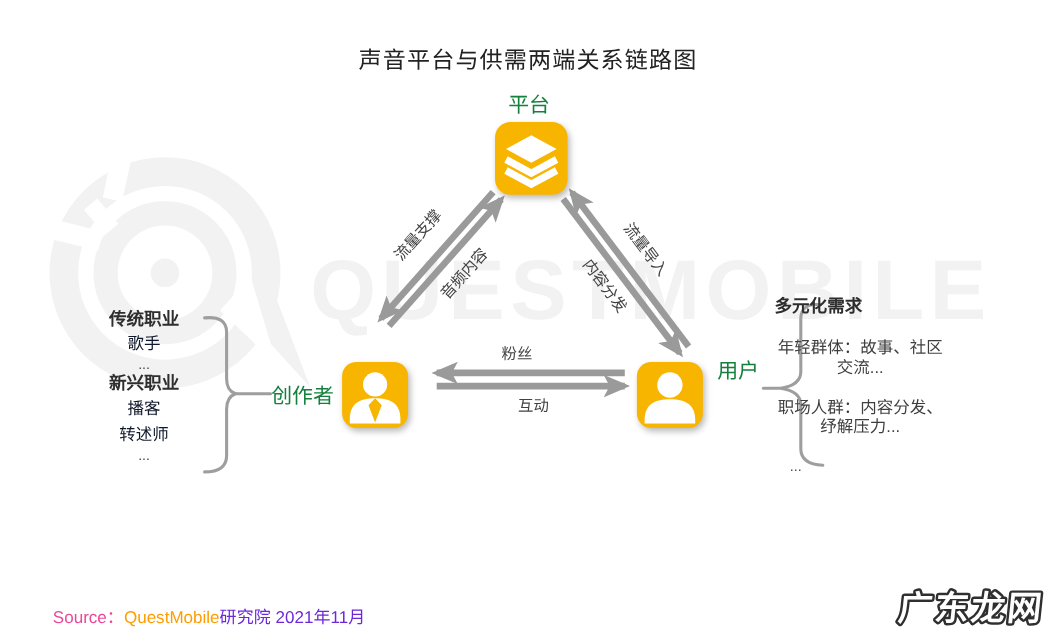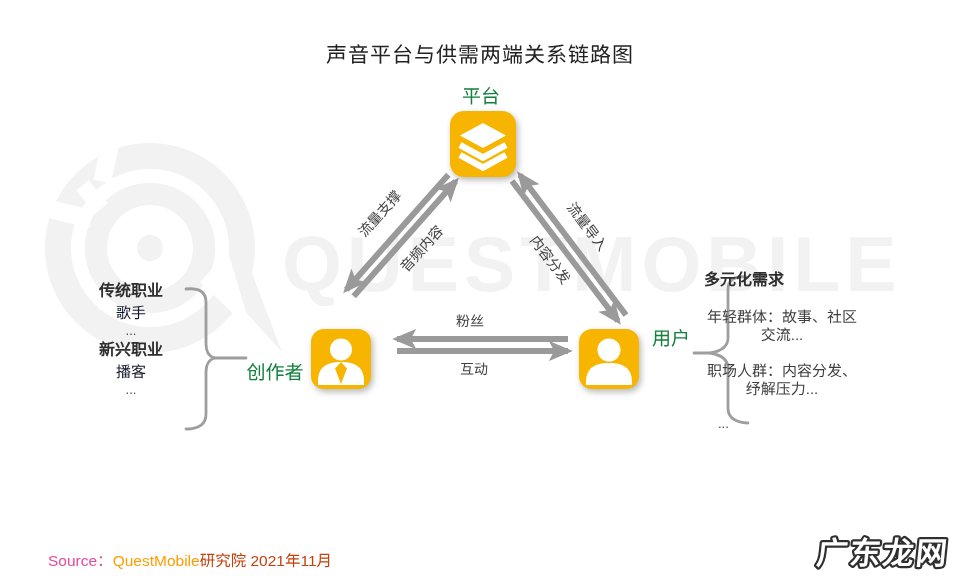--- a/index.html
+++ b/index.html
@@ -31,21 +31,21 @@
   .left-col .dots{font-size:13px;line-height:11px;color:#4a4a4a;}
   .left-col .grp2{margin-top:4px;}
   .right-col{position:absolute;left:704px;top:270px;width:156px;z-index:3;}
   .right-col .grp-head{font-size:16px;font-weight:bold;color:#2e2e2e;line-height:20px;margin-bottom:18px;text-align:left;}
   .right-col .need-item{font-size:15px;line-height:18px;color:#3f3f3f;text-align:center;margin-bottom:18px;}
   .right-col .dots{font-size:13px;color:#4a4a4a;text-align:left;padding-left:14px;}
   
   .source{position:absolute;left:48px;top:548px;z-index:3;font-size:15.5px;white-space:nowrap;}
   .source .src-label{color:#ec4899;}
   .source .src-brand{color:var(--brand_orange,#ff9d00);}
-  .source .src-rest{color:#c2410c;}
+  .source .src-rest{color:#6d28d9;}
   
   .site-logo{position:absolute;left:812px;top:524px;z-index:3;line-height:0;}
 </style>
 </head>
 <body>
 
 <div class="stage">
 
   <svg class="wm-circle" width="300" height="260" viewBox="0 0 300 260">
     <circle cx="140" cy="118" r="92" fill="none" stroke="var(--watermark_gray,#f2f2f2)" stroke-width="26"></circle>
@@ -87,21 +87,21 @@
   <div class="node-label" style="left:481px;top:94px;">平台</div>
   <div class="node-icon" style="left:449px;top:110px;">
     <svg width="68" height="68" viewBox="0 0 68 68">
       <rect x="1" y="1" width="66" height="66" rx="14" class="icon-bg"></rect>
       <polygon points="34,13 57,25.5 34,38 11,25.5" fill="#fff"></polygon>
       <polyline class="icon-stroke" points="11,35 34,47.5 57,35"></polyline>
       <polyline class="icon-stroke" points="11,45 34,57.5 57,45"></polyline>
     </svg>
   </div>
 
-  <div class="node-label" style="left:275px;top:358px;margin-top:12px;">创作者</div>
+  <div class="node-label" style="left:275px;top:358px;">创作者</div>
   <div class="node-icon" style="left:310px;top:328px;">
     <svg width="62" height="62" viewBox="0 0 62 62">
       <rect x="1" y="1" width="60" height="60" rx="13" class="icon-bg"></rect>
       <circle cx="31" cy="21.5" r="11" fill="#fff"></circle>
       <path d="M8,57 L8,53 C8,38 18,34 31,34 C44,34 54,38 54,53 L54,57 Z" fill="#fff"></path>
       <polygon points="31,34 37,40.5 31,56 25,40.5" class="icon-bg"></polygon>
     </svg>
   </div>
 
   <div class="node-label" style="left:671px;top:336px;">用户</div>
@@ -111,28 +111,29 @@
       <circle cx="31" cy="22" r="11.5" fill="#fff"></circle>
       <path d="M8,57 L8,54 C8,39 18,35 31,35 C44,35 54,39 54,54 L54,57 Z" fill="#fff"></path>
     </svg>
   </div>
 
   <div class="edge-label" style="left:379px;top:213px;transform:translate(-50%,-50%) rotate(-48deg);">流量支撑</div>
   <div class="edge-label" style="left:421px;top:248px;transform:translate(-50%,-50%) rotate(-48deg);">音频内容</div>
   <div class="edge-label" style="left:588px;top:226px;transform:translate(-50%,-50%) rotate(53deg);">流量导入</div>
   <div class="edge-label" style="left:551px;top:259px;transform:translate(-50%,-50%) rotate(53deg);">内容分发</div>
   <div class="edge-label" style="left:470px;top:320px;transform:translate(-50%,-50%);">粉丝</div>
-  <div class="edge-label" style="left:474px;top:368px;transform:translate(-50%,-50%);">互动</div>
+  <div class="edge-label" style="left:485px;top:368px;transform:translate(-50%,-50%);">互动</div>
 
   <div class="left-col">
     <div class="grp-head">传统职业</div>
     <div class="grp-item">歌手</div>
     <div class="dots">...</div>
     <div class="grp-head grp2">新兴职业</div>
     <div class="grp-item">播客</div>
+    <div class="grp-item">转述师</div>
     <div class="dots">...</div>
   </div>
 
   <div class="right-col">
     <div class="grp-head">多元化需求</div>
     <div class="need-item">年轻群体：故事、社区交流...</div>
     <div class="need-item">职场人群：内容分发、纾解压力...</div>
     <div class="dots">...</div>
   </div>
 

